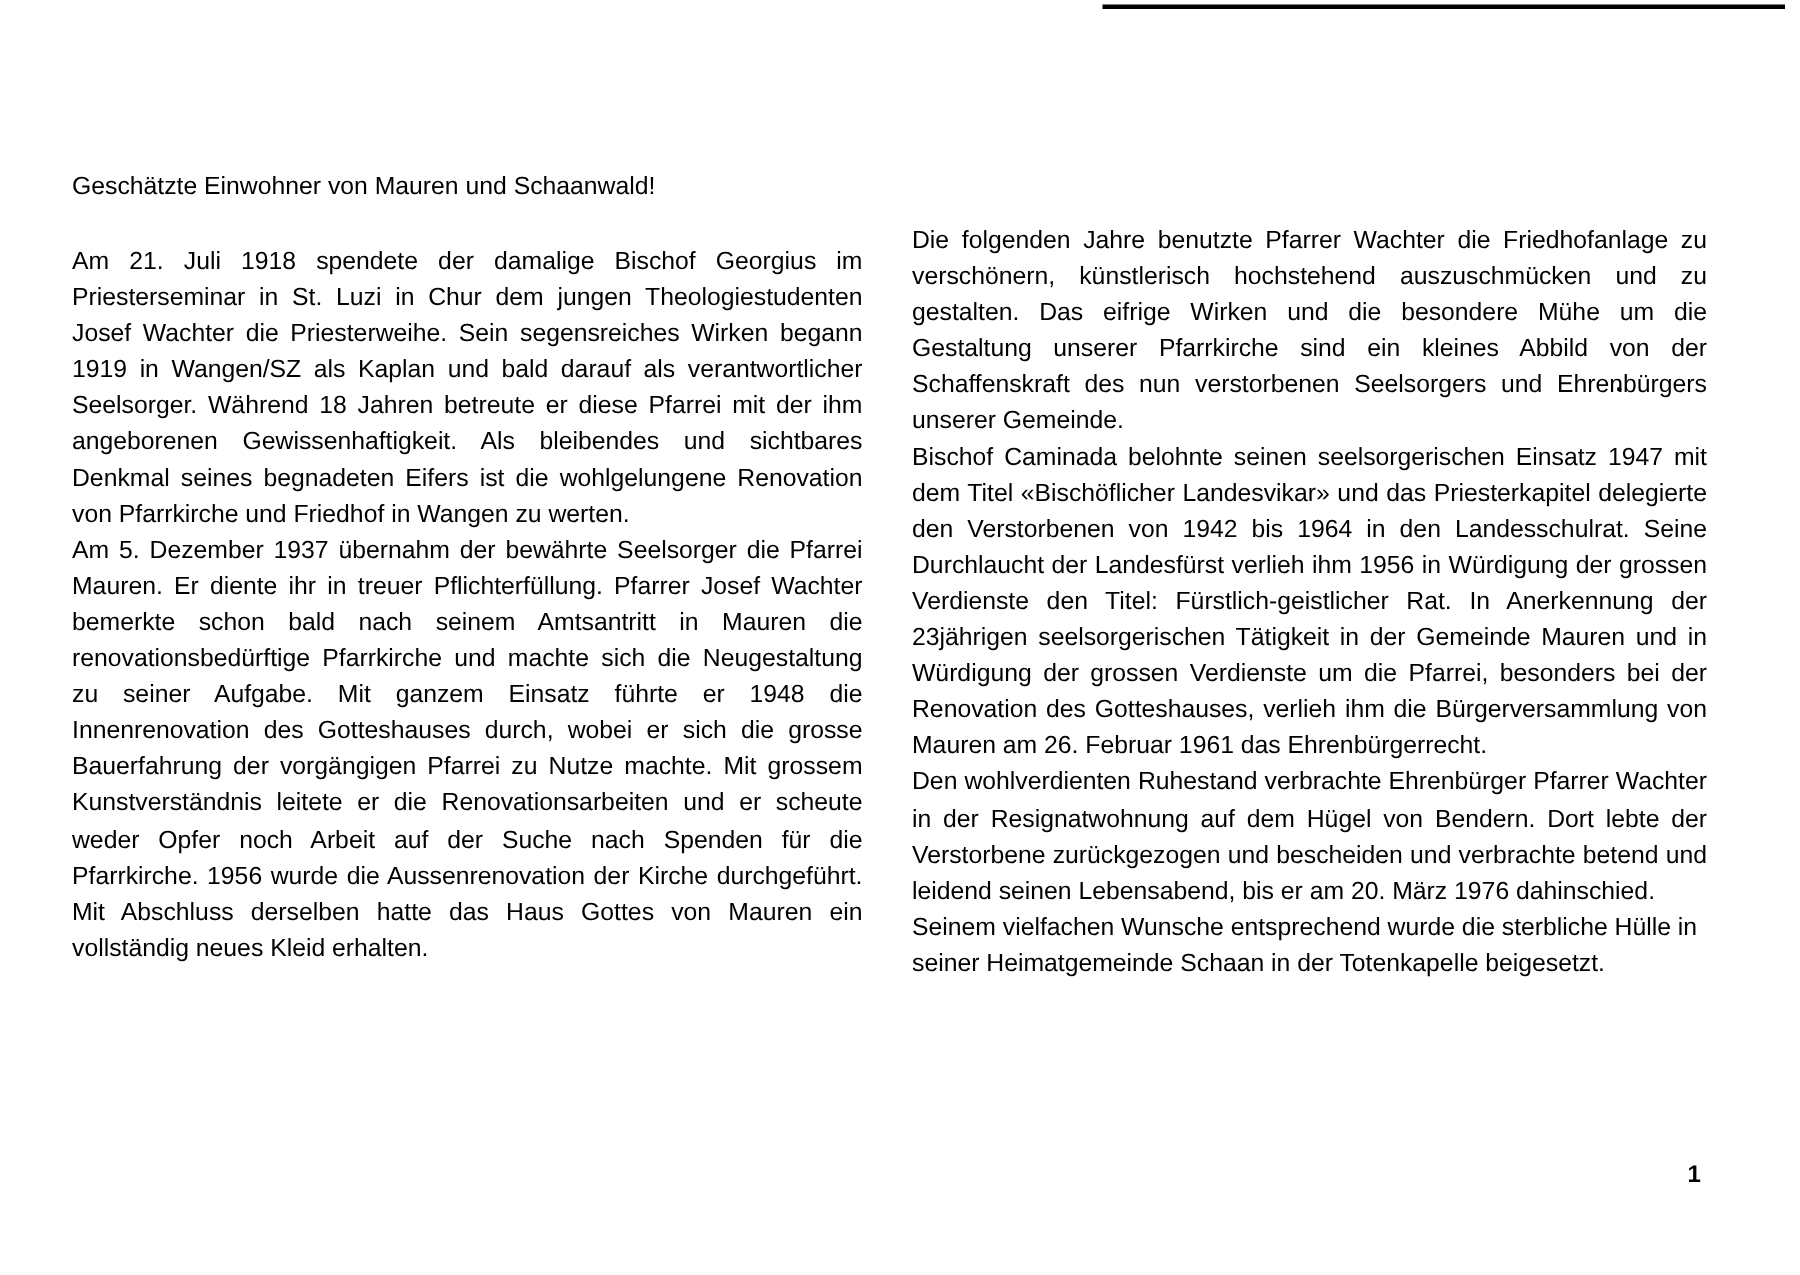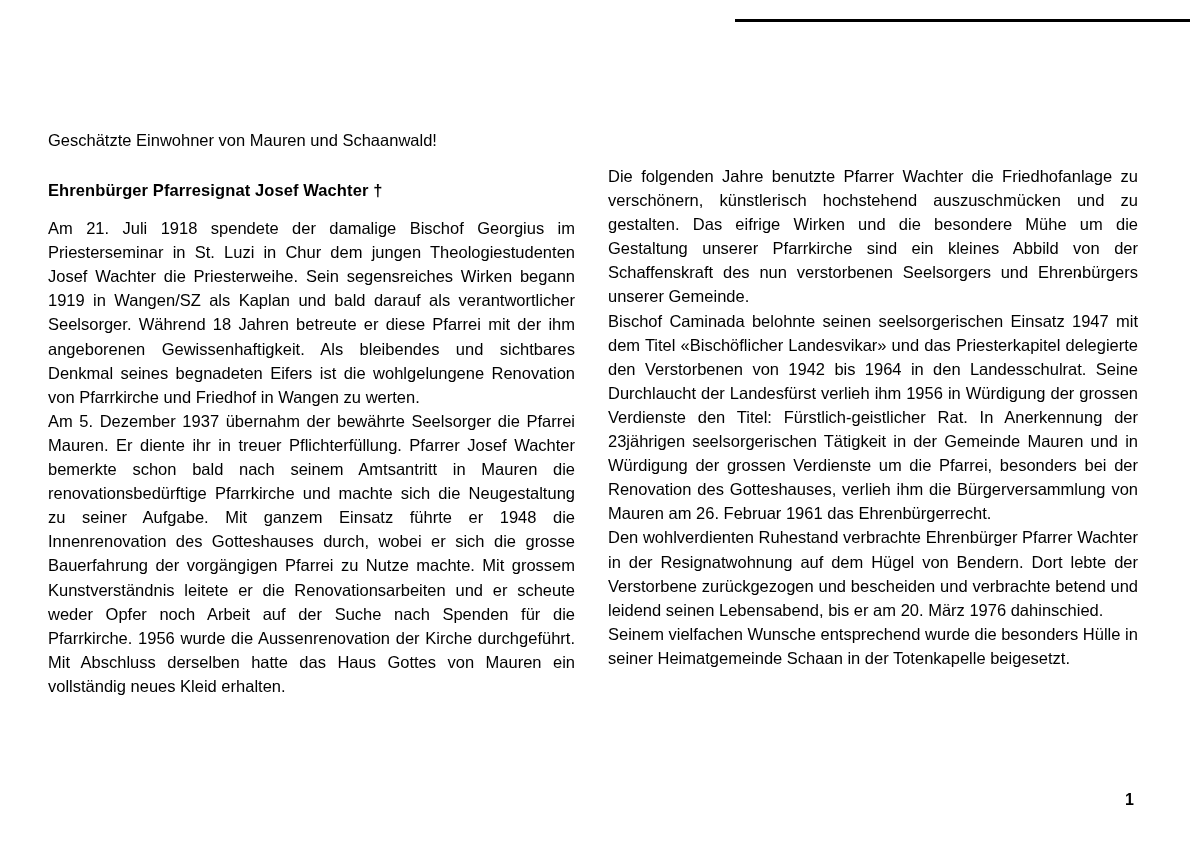--- a/index.html
+++ b/index.html
@@ -11,21 +11,21 @@
     height: 850px;
     background: #ffffff;
     font-family: "Liberation Sans", sans-serif;
     color: #000000;
     position: relative;
     overflow: hidden;
   }
   .page {
     position: absolute;
     left: 0;
-    top: 16px;
+    top: 0;
     width: 1200px;
     height: 798px;
   }
   .top-rule {
     position: absolute;
     left: 735px;
     top: 3px;
     width: 455px;
     height: 3px;
     background: #000000;
@@ -95,27 +95,26 @@
 </head>
 <body>
 
 <div class="page">
 
   <div class="top-rule"></div>
   <div class="stray-dot"></div>
 
   <div class="col col-left">
     <p class="salutation">Geschätzte Einwohner von Mauren und Schaanwald!</p>
-    <p class="subhead">Ehrenbürger Pfarresignat Josef Wachter †</p>
     <p class="body">Am 21. Juli 1918 spendete der damalige Bischof Georgius im Priesterseminar in St. Luzi in Chur dem jungen Theologiestudenten Josef Wachter die Priesterweihe. Sein segensreiches Wirken begann 1919 in Wangen/SZ als Kaplan und bald darauf als verantwortlicher Seelsorger. Während 18 Jahren betreute er diese Pfarrei mit der ihm angeborenen Gewissenhaftigkeit. Als bleibendes und sichtbares Denkmal seines begnadeten Eifers ist die wohlgelungene Renovation von Pfarrkirche und Friedhof in Wangen zu werten.</p>
     <p class="body">Am 5. Dezember 1937 übernahm der bewährte Seelsorger die Pfarrei Mauren. Er diente ihr in treuer Pflichterfüllung. Pfarrer Josef Wachter bemerkte schon bald nach seinem Amtsantritt in Mauren die renovationsbedürftige Pfarrkirche und machte sich die Neugestaltung zu seiner Aufgabe. Mit ganzem Einsatz führte er 1948 die Innenrenovation des Gotteshauses durch, wobei er sich die grosse Bauerfahrung der vorgängigen Pfarrei zu Nutze machte. Mit grossem Kunstverständnis leitete er die Renovationsarbeiten und er scheute weder Opfer noch Arbeit auf der Suche nach Spenden für die Pfarrkirche. 1956 wurde die Aussenrenovation der Kirche durchgeführt. Mit Abschluss derselben hatte das Haus Gottes von Mauren ein vollständig neues Kleid erhalten.</p>
   </div>
 
   <div class="col col-right">
     <p class="body">Die folgenden Jahre benutzte Pfarrer Wachter die Friedhofanlage zu verschönern, künstlerisch hochstehend auszuschmücken und zu gestalten. Das eifrige Wirken und die besondere Mühe um die Gestaltung unserer Pfarrkirche sind ein kleines Abbild von der Schaffenskraft des nun verstorbenen Seelsorgers und Ehrenbürgers unserer Gemeinde.</p>
     <p class="body gap"><span>Bischof Caminada belohnte seinen seelsorgerischen Einsatz 1947 mit dem Titel «Bischöflicher Landesvikar» und das Priesterkapitel delegierte den Verstorbenen von 1942 bis 1964 in den Landesschulrat. Seine Durchlaucht der Landesfürst verlieh ihm 1956 in Würdigung der grossen Verdienste den Titel: Fürstlich-geistlicher Rat. In Anerkennung der 23jährigen seelsorgerischen Tätigkeit in der Gemeinde Mauren und in Würdigung der grossen Verdienste um die Pfarrei, besonders bei der Renovation des Gotteshauses, verlieh ihm die </span><b class="inline-bold">Bürgerversammlung von Mauren am 26. Februar 1961 das Ehrenbürgerrecht.</b></p>
     <p class="body gap">Den wohlverdienten Ruhestand verbrachte Ehrenbürger Pfarrer Wachter in der Resignatwohnung auf dem Hügel von Bendern. Dort lebte der Verstorbene zurückgezogen und bescheiden und verbrachte betend und leidend seinen Lebensabend, bis er am 20. März 1976 dahinschied.</p>
-    <p class="body gap last-line-left">Seinem vielfachen Wunsche entsprechend wurde die besonders Hülle in seiner Heimatgemeinde Schaan in der Totenkapelle beigesetzt.</p>
+    <p class="body gap last-line-left">Seinem vielfachen Wunsche entsprechend wurde die sterbliche Hülle in seiner Heimatgemeinde Schaan in der Totenkapelle beigesetzt.</p>
   </div>
 
   <div class="page-number">1</div>
 
 </div>
 
 </body></html>

